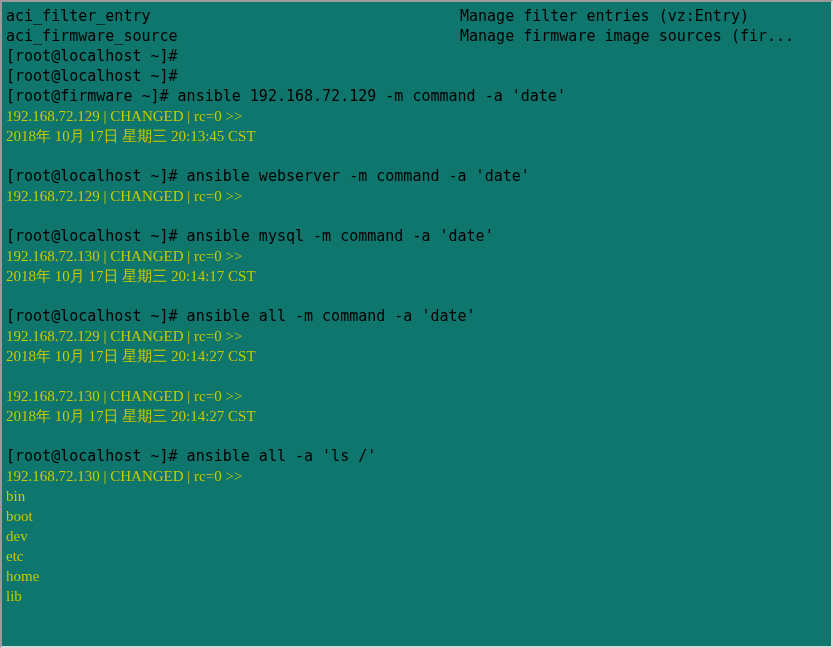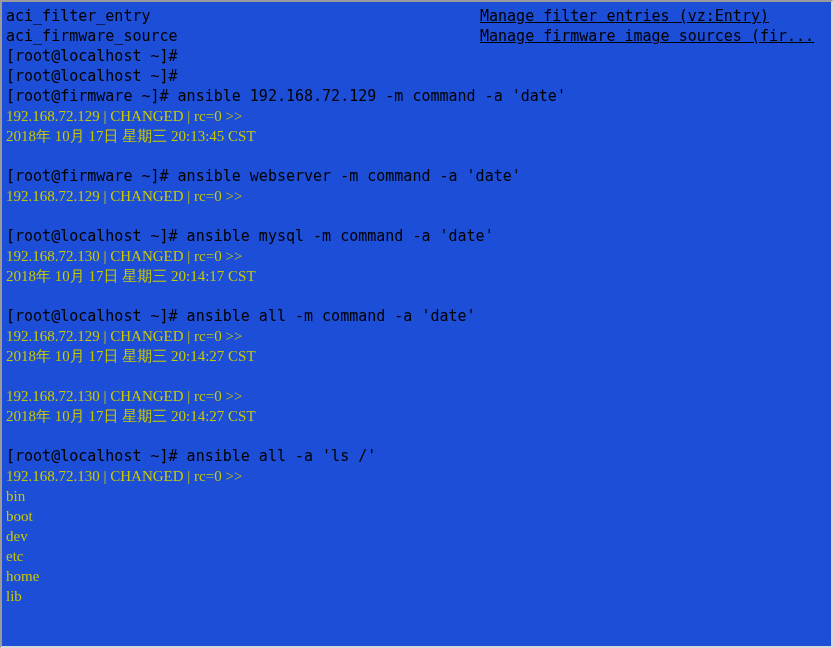--- a/index.html
+++ b/index.html
@@ -9,21 +9,21 @@
     background: #ffffff;
   }
   body {
     font-family: "DejaVu Sans Mono", "Liberation Mono", monospace;
   }
   #terminal {
     position: relative;
     width: 833px;
     height: 648px;
     box-sizing: border-box;
-    background: #1d4ed8;
+    background: #0f766e;
     border-top: 2px solid #9a9a9a;
     border-left: 2px solid #9a9a9a;
     border-right: 2px solid #d8d8d8;
     border-bottom: 2px solid #d8d8d8;
     overflow: hidden;
   }
   #screen {
     position: absolute;
     left: 0;
     top: 0;
@@ -40,39 +40,38 @@
     font-family: "DejaVu Sans Mono", "Liberation Mono", monospace;
     -webkit-font-smoothing: none;
   }
   .fg-default { color: #000000; }
   .fg-yellow  { color: #c9c900; font-family: Liberation Serif, serif; }
   .cols {
     position: relative;
   }
   .col-right {
     position: absolute;
-    left: 474px;
+    left: 454px;
     top: 0;
-    text-decoration: underline;
   }
 </style>
 </head>
 <body>
 
 <div id="terminal">
   <div id="screen">
       <div class="line fg-default cols"><span>aci_filter_entry</span><span class="col-right">Manage filter entries (vz:Entry)</span></div>
       <div class="line fg-default cols"><span>aci_firmware_source</span><span class="col-right">Manage firmware image sources (fir...</span></div>
       <div class="line fg-default"><span>[root@localhost ~]#</span></div>
       <div class="line fg-default"><span>[root@localhost ~]#</span></div>
       <div class="line fg-default"><span>[root@firmware ~]# ansible 192.168.72.129 -m command -a 'date'</span></div>
       <div class="line fg-yellow"><span>192.168.72.129 | CHANGED | rc=0 &gt;&gt;</span></div>
       <div class="line fg-yellow"><span>2018年 10月 17日 星期三 20:13:45 CST</span></div>
       <div class="line fg-default">&nbsp;</div>
-      <div class="line fg-default"><span>[root@firmware ~]# ansible webserver -m command -a 'date'</span></div>
+      <div class="line fg-default"><span>[root@localhost ~]# ansible webserver -m command -a 'date'</span></div>
       <div class="line fg-yellow"><span>192.168.72.129 | CHANGED | rc=0 &gt;&gt;</span></div>
       <div class="line fg-default">&nbsp;</div>
       <div class="line fg-default"><span>[root@localhost ~]# ansible mysql -m command -a 'date'</span></div>
       <div class="line fg-yellow"><span>192.168.72.130 | CHANGED | rc=0 &gt;&gt;</span></div>
       <div class="line fg-yellow"><span>2018年 10月 17日 星期三 20:14:17 CST</span></div>
       <div class="line fg-default">&nbsp;</div>
       <div class="line fg-default"><span>[root@localhost ~]# ansible all -m command -a 'date'</span></div>
       <div class="line fg-yellow"><span>192.168.72.129 | CHANGED | rc=0 &gt;&gt;</span></div>
       <div class="line fg-yellow"><span>2018年 10月 17日 星期三 20:14:27 CST</span></div>
       <div class="line fg-default">&nbsp;</div>

